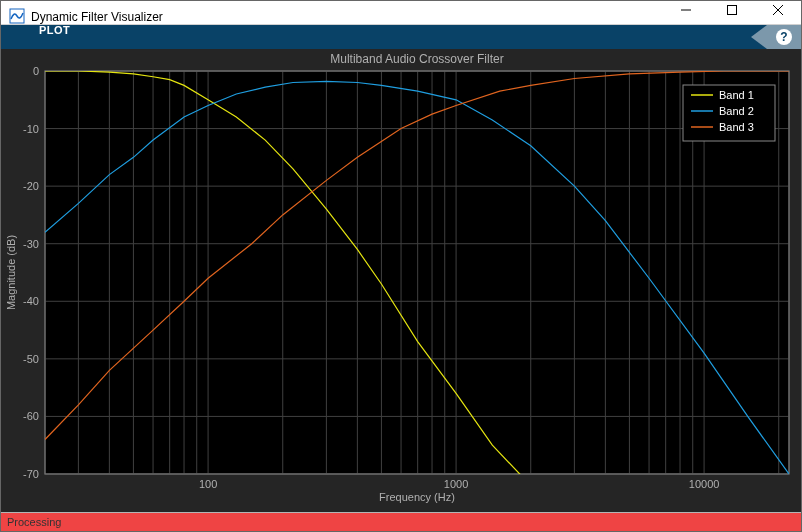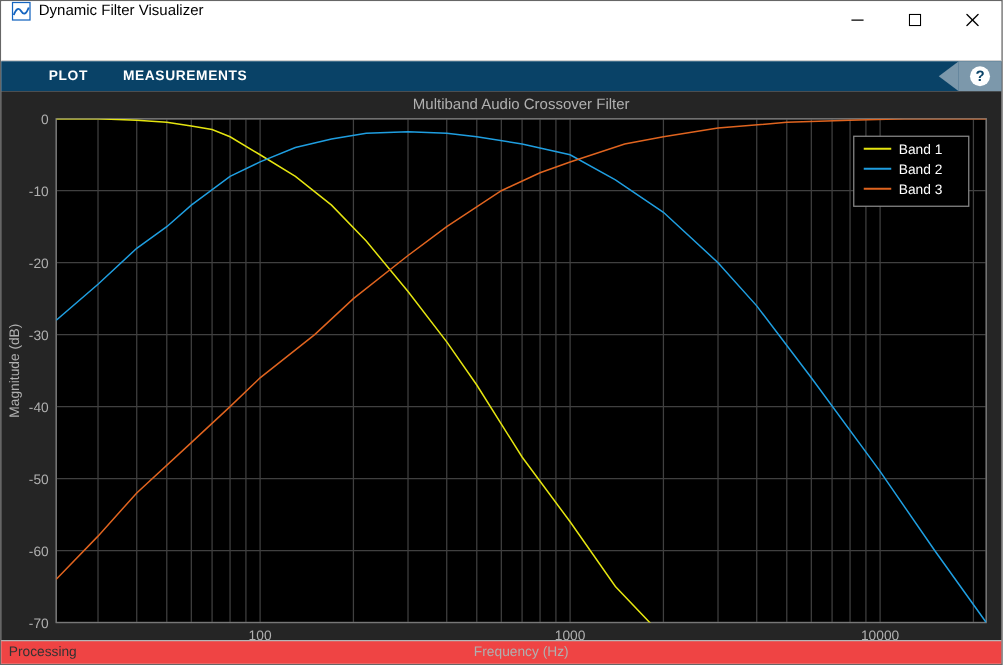--- a/index.html
+++ b/index.html
@@ -1,25 +1,25 @@
 <!DOCTYPE html>
 <html><head>
 <meta charset="utf-8">
 <style>
   *{box-sizing:border-box;margin:0;padding:0}
   html,body{width:802px;height:532px;font-family:"Segoe UI",Arial,sans-serif;font-size:12px;background:#fff;overflow:hidden}
   .win{width:802px;height:532px;border:1px solid #666;display:flex;flex-direction:column;background:#fff}
-  .titlebar{height:48px;display:flex;align-items:flex-start;border-bottom:1px solid #d0d0d0;background:#fff}
+  .titlebar{height:24px;display:flex;align-items:flex-end;border-bottom:1px solid #d0d0d0;background:#fff}
   .titlebar .icon{width:16px;height:16px;margin:0 6px 0 8px;display:flex;align-items:center;justify-content:center}
   .titlebar .title{flex:1;font-size:12px;color:#000}
   .win-ctrls{display:flex}
   .win-btn{width:46px;height:29px;display:flex;align-items:center;justify-content:center;color:#000}
   .win-btn svg{display:block}
   .toolbar{height:24px;background:#094267;display:flex;align-items:center;color:#fff;font-size:11px;font-weight:bold;padding:0 0 0 24px}
-  .tab{padding:0 14px;height:26px;display:flex;align-items:center;letter-spacing:0.5px}
+  .tab{padding:0 14px;height:26px;display:flex;align-items:flex-start;letter-spacing:0.5px}
   .help{margin-left:auto;width:34px;height:24px;display:flex;align-items:center;justify-content:center;position:relative}
   .help .ch{position:absolute;left:-16px;top:0;width:0;height:0;border-top:12px solid transparent;border-bottom:12px solid transparent;border-right:16px solid #7c98ab}
   .help-bg{background:#7c98ab;width:34px;height:24px;display:flex;align-items:center;justify-content:center}
   .hcirc{width:16px;height:16px;border-radius:50%;background:#fff;color:#094267;font-weight:bold;display:flex;align-items:center;justify-content:center;font-size:12px}
   .canvas-wrap{flex:1;background:#252525;position:relative}
   .status{height:19px;background:#ef4444;border-top:1px solid #b5b5b5;font-size:11px;color:#333;display:flex;align-items:center;padding:0 6px}
   svg.chart{position:absolute;inset:0}
   .axis-text{fill:#b0b0b0;font-size:11px;font-family:"Segoe UI",Arial}
   .axis-title{fill:#b0b0b0;font-size:11px}
   .plot-title{fill:#b0b0b0;font-size:12px}
@@ -57,23 +57,20 @@
             <line x1="0" y1="0" x2="10" y2="10" stroke="#000"></line>
             <line x1="10" y1="0" x2="0" y2="10" stroke="#000"></line>
           </svg>
         </div>
     </div>
   </div>
 
   <div class="toolbar">
     <div class="tab">
         <span>PLOT</span>
-      </div>
-    <div class="tab">
-        <span>MEASUREMENTS</span>
       </div>
     <div class="help">
       <div class="ch"></div>
       <div class="help-bg">
           <div class="hcirc">?</div>
         </div>
     </div>
   </div>
 
   <div class="canvas-wrap">

